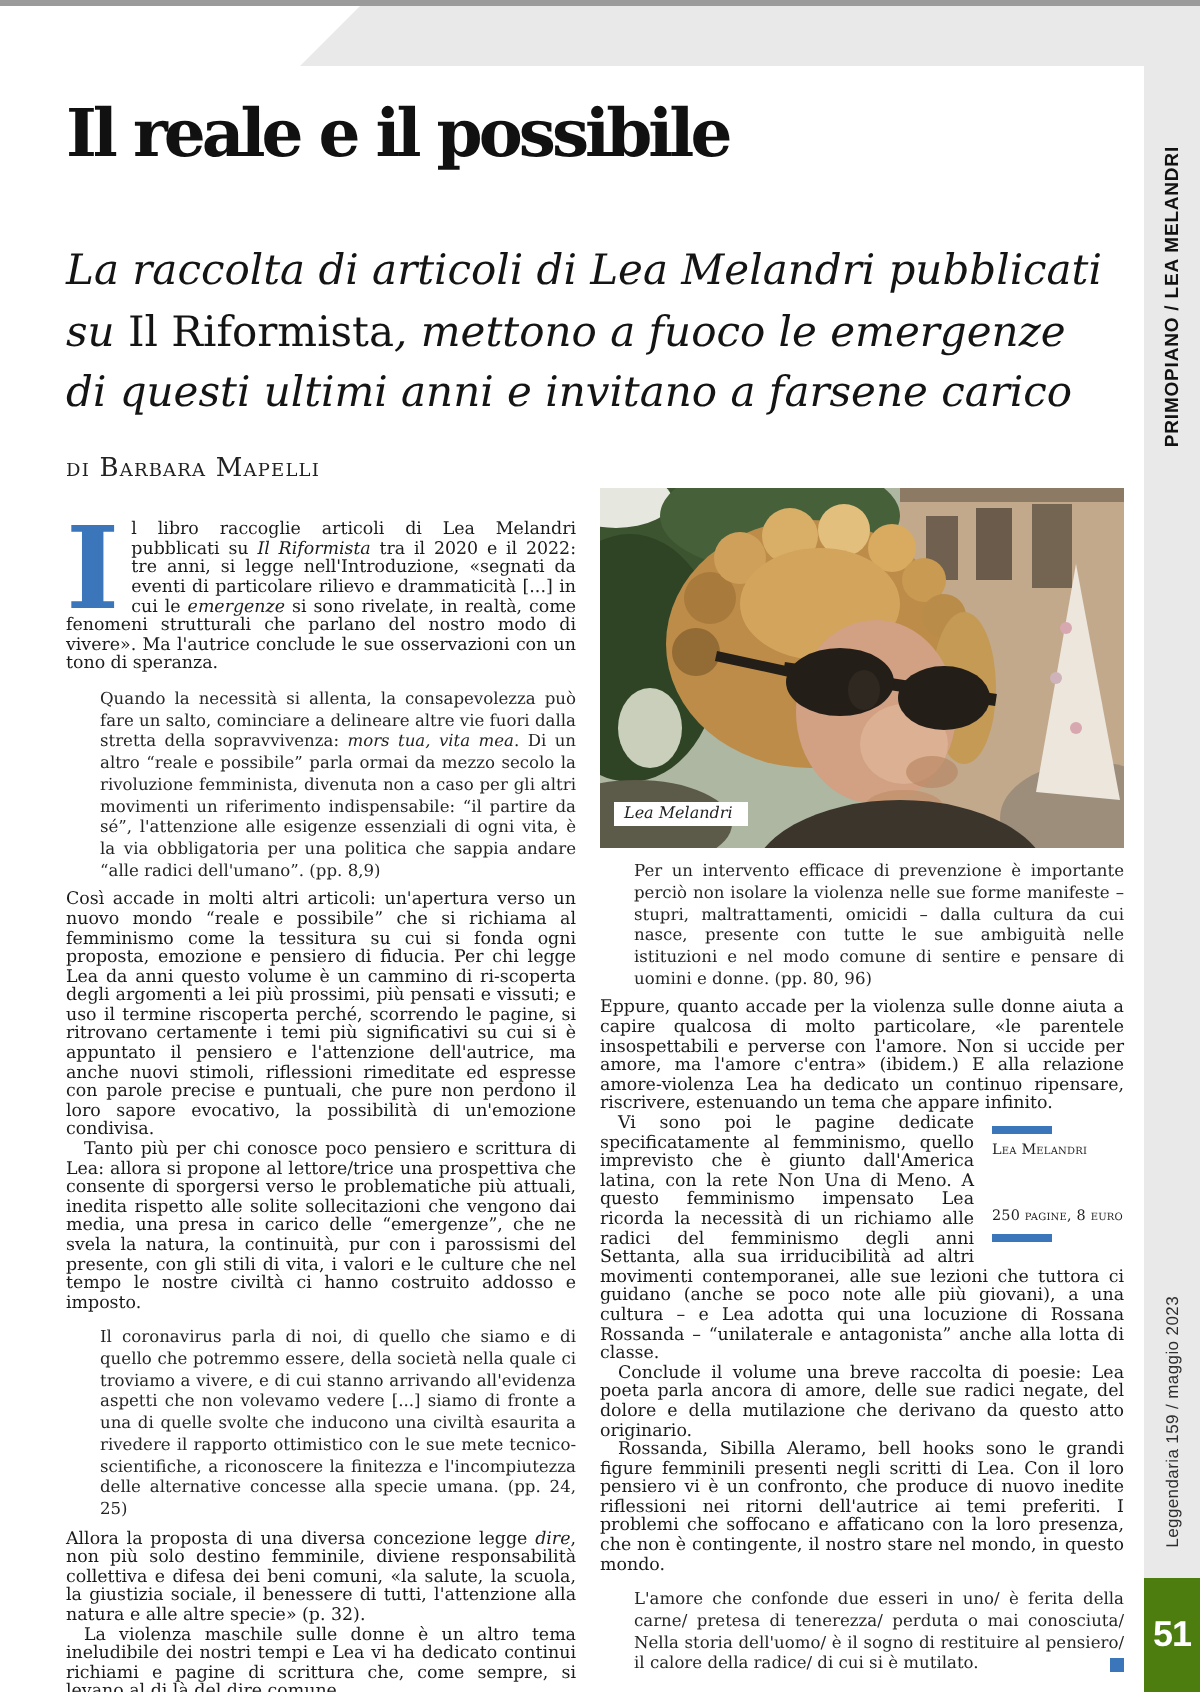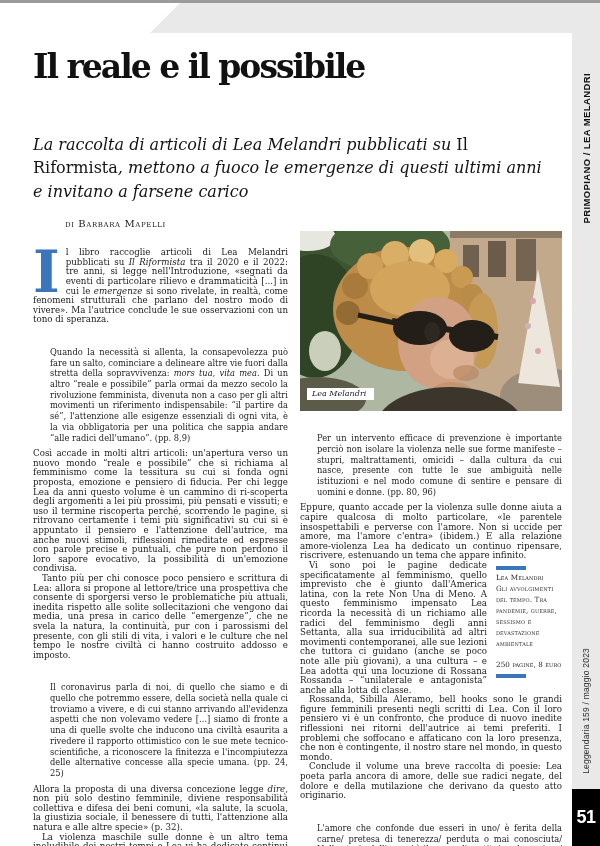--- a/index.html
+++ b/index.html
@@ -13,39 +13,39 @@
   .side-strip{position:absolute;top:3px;right:0;width:28px;height:843px;background:#e9e9e9;}
 
   .vtext{writing-mode:vertical-rl;transform:rotate(180deg);
         font-family:"Liberation Sans","DejaVu Sans",sans-serif;white-space:nowrap;}
   .kicker-wrap{position:absolute;top:40px;right:0;width:28px;height:210px;
         display:flex;align-items:center;justify-content:center;}
   .kicker{font-size:9.5px;font-weight:bold;letter-spacing:.4px;color:#121212;}
   .issue-wrap{position:absolute;top:628px;right:0;width:28px;height:160px;
         display:flex;align-items:center;justify-content:center;}
   .issue{font-size:8.5px;color:#2e2e2e;letter-spacing:.2px;}
-  .page-box{position:absolute;bottom:0;right:0;width:28px;height:57px;background:#000000;
+  .page-box{position:absolute;bottom:0;right:0;width:28px;height:57px;background:#4d7c0f;
         display:flex;align-items:center;justify-content:center;}
   .page-num{color:#ffffff;font-family:"Liberation Sans","DejaVu Sans",sans-serif;
         font-weight:bold;font-size:18px;letter-spacing:-.5px;}
 
   
   .content{position:absolute;left:33px;top:50px;width:529px;}
   h1.title{margin:0;font-size:33px;line-height:1.02;font-weight:600;letter-spacing:-2px;color:#111;}
-  .standfirst{margin-top:49px;font-style:italic;font-size:16px;line-height:1.47;color:#141414;width:98%;}
+  .standfirst{margin-top:36px;font-style:italic;font-size:21px;line-height:1.47;color:#141414;width:98%;}
   .standfirst .roman{font-style:normal;}
-  .byline{margin-top:15px;font-variant:small-caps;font-size:10px;letter-spacing:.6px;color:#222;margin-left:32px;}
+  .byline{margin-top:15px;font-variant:small-caps;font-size:13px;letter-spacing:.6px;color:#222;}
 
   
   .cols{margin-top:19px;display:flex;gap:12px;}
   .col1{width:255px;}
   .col2{width:262px;}
   p{margin:0;font-size:8.7px;line-height:9.6px;text-align:justify;}
   p.ind{text-indent:9px;}
-  blockquote{margin:22px 0 6px 17px;padding:0;font-size:8.3px;line-height:10.7px;text-align:justify;color:#242424;}
+  blockquote{margin:6px 0 6px 17px;padding:0;font-size:8.3px;line-height:10.7px;text-align:justify;color:#242424;}
   .it{font-style:italic;}
   .dropcap{float:left;font-size:57px;line-height:44px;font-weight:bold;color:#3b76ba;
         padding:2px 6px 0 0;font-family:"DejaVu Serif",serif;}
 
   
   .photo{position:relative;width:262px;height:180px;margin-top:-17px;overflow:hidden;background:#aeb7a2;}
   .photo svg{display:block;}
   .caption{position:absolute;left:7px;bottom:11px;background:#ffffff;padding:1px 8px 2px 5px;
         font-style:italic;font-size:8px;color:#222;}
 
@@ -151,29 +151,29 @@
           <div class="caption">Lea Melandri</div>
         </div>
 
         <blockquote>Per un intervento efficace di prevenzione è importante perciò non isolare la violenza nelle sue forme manifeste – stupri, maltrattamenti, omicidi – dalla cultura da cui nasce, presente con tutte le sue ambiguità nelle istituzioni e nel modo comune di sentire e pensare di uomini e donne. (pp. 80, 96)</blockquote>
 
         <p>Eppure, quanto accade per la violenza sulle donne aiuta a capire qualcosa di molto particolare, «le parentele insospettabili e perverse con l'amore. Non si uccide per amore, ma l'amore c'entra» (ibidem.) E alla relazione amore-violenza Lea ha dedicato un continuo ripensare, riscrivere, estenuando un tema che appare infinito.</p>
 
         <div class="bookinfo">
           <div class="rule"></div>
           <span>Lea Melandri</span><br>
-          <span class="bi-title">Gli avvolgimenti del tempo. Tra pandemie, guerre, sessismo e devastazione ambientale</span><br>
+          <br>
           <br>
           <span>250 pagine, 8 euro</span>
           <div class="rule"></div>
         </div>
 
         <p class="ind">Vi sono poi le pagine dedicate specificatamente al femminismo, quello imprevisto che è giunto dall'America latina, con la rete Non Una di Meno. A questo femminismo impensato Lea ricorda la necessità di un richiamo alle radici del femminismo degli anni Settanta, alla sua irriducibilità ad altri movimenti contemporanei, alle sue lezioni che tuttora ci guidano (anche se poco note alle più giovani), a una cultura – e Lea adotta qui una locuzione di Rossana Rossanda – “unilaterale e antagonista” anche alla lotta di classe.</p>
+        <p class="ind">Conclude il volume una breve raccolta di poesie: Lea poeta parla ancora di amore, delle sue radici negate, del dolore e della mutilazione che derivano da questo atto originario.</p>
         <p class="ind">Rossanda, Sibilla Aleramo, bell hooks sono le grandi figure femminili presenti negli scritti di Lea. Con il loro pensiero vi è un confronto, che produce di nuovo inedite riflessioni nei ritorni dell'autrice ai temi preferiti. I problemi che soffocano e affaticano con la loro presenza, che non è contingente, il nostro stare nel mondo, in questo mondo.</p>
-        <p class="ind">Conclude il volume una breve raccolta di poesie: Lea poeta parla ancora di amore, delle sue radici negate, del dolore e della mutilazione che derivano da questo atto originario.</p>
 
         <div class="poemwrap">
           <blockquote>L'amore che confonde due esseri in uno/ è ferita della carne/ pretesa di tenerezza/ perduta o mai conosciuta/ Nella storia dell'uomo/ è il sogno di restituire al pensiero/ il calore della radice/ di cui si è mutilato.</blockquote>
           <span class="endmark"></span>
         </div>
 
       </div>
     </div>
   </div>
 </div>

